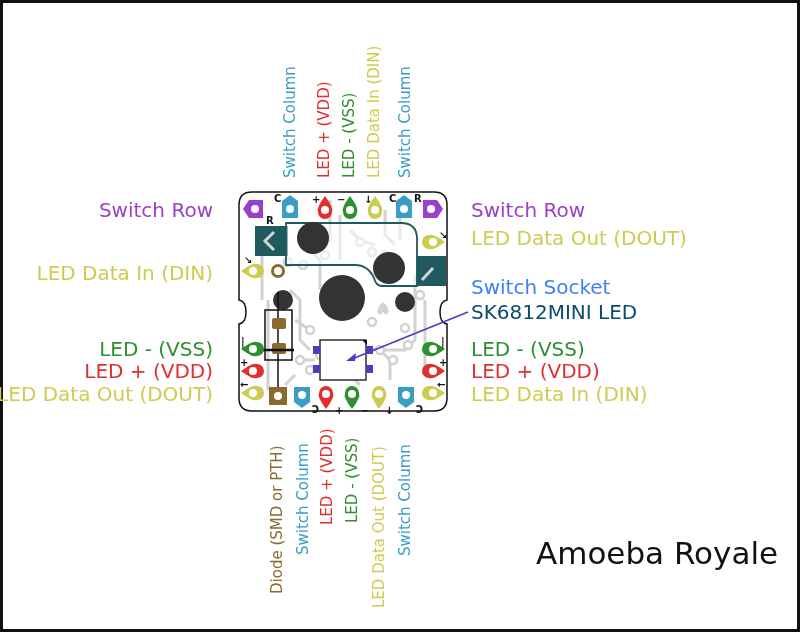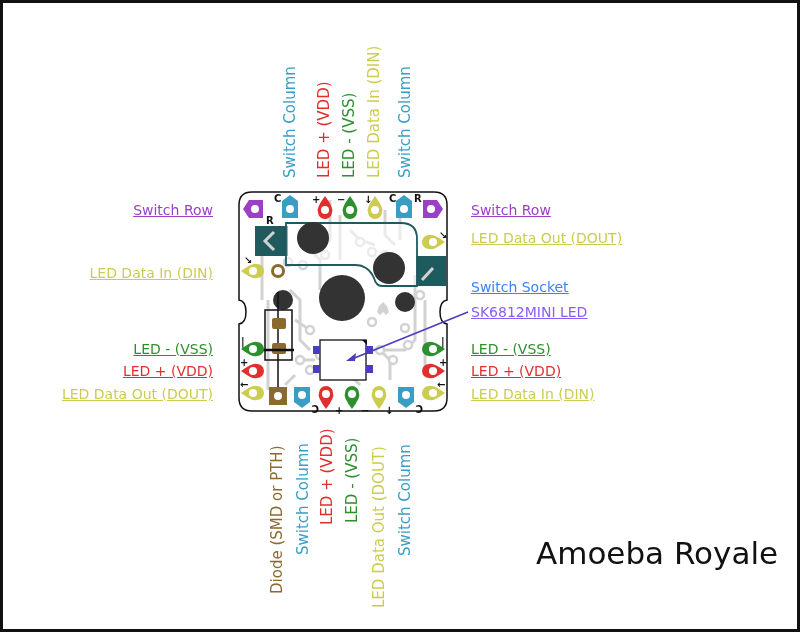--- a/index.html
+++ b/index.html
@@ -1,18 +1,18 @@
 <!DOCTYPE html>
 <html><head>
 <meta charset="utf-8">
 <style>
   html,body{margin:0;padding:0;background:#fff;}
   body{width:800px;height:632px;overflow:hidden;position:relative;font-family:"DejaVu Sans",sans-serif;}
   .frame{position:absolute;left:0;top:0;width:794px;height:626px;border:3px solid #111;background:#fff;}
-  .lbl{position:absolute;font-size:14px;white-space:nowrap;line-height:18px;text-decoration:underline;}
+  .lbl{position:absolute;font-size:20px;white-space:nowrap;line-height:18px;}
   .r{text-align:right;}
   .v{position:absolute;font-size:15px;white-space:nowrap;line-height:18px;transform-origin:0 0;transform:rotate(-90deg);}
   .title{position:absolute;left:536px;top:533px;font-family:"DejaVu Sans",sans-serif;font-size:31px;line-height:40px;color:#111;}
   svg{position:absolute;left:0;top:0;}
 </style>
 </head>
 <body>
 
 <div class="frame"></div>
 
@@ -177,20 +177,20 @@
 
 <div class="lbl r" style="right:587px;top:201px;color:#9a3fc6;">Switch Row</div>
 <div class="lbl r" style="right:587px;top:264px;color:#cccc50;">LED Data In (DIN)</div>
 <div class="lbl r" style="right:587px;top:340px;color:#2e8f2e;">LED - (VSS)</div>
 <div class="lbl r" style="right:587px;top:362px;color:#e0302e;">LED + (VDD)</div>
 <div class="lbl r" style="right:587px;top:385px;color:#cccc50;">LED Data Out (DOUT)</div>
 
 <div class="lbl" style="left:471px;top:201px;color:#9a3fc6;">Switch Row</div>
 <div class="lbl" style="left:471px;top:229px;color:#cccc50;">LED Data Out (DOUT)</div>
 <div class="lbl" style="left:471px;top:278px;color:#3b82f6;">Switch Socket</div>
-<div class="lbl" style="left:471px;top:303px;color:#8b5cf6;">SK6812MINI LED</div>
+<div class="lbl" style="left:471px;top:303px;color:#0c4a6e;">SK6812MINI LED</div>
 <div class="lbl" style="left:471px;top:340px;color:#2e8f2e;">LED - (VSS)</div>
 <div class="lbl" style="left:471px;top:362px;color:#e0302e;">LED + (VDD)</div>
 <div class="lbl" style="left:471px;top:385px;color:#cccc50;">LED Data In (DIN)</div>
 
 <div class="title">
   <div>Amoeba Royale</div>
 </div>
 
 </body></html>

